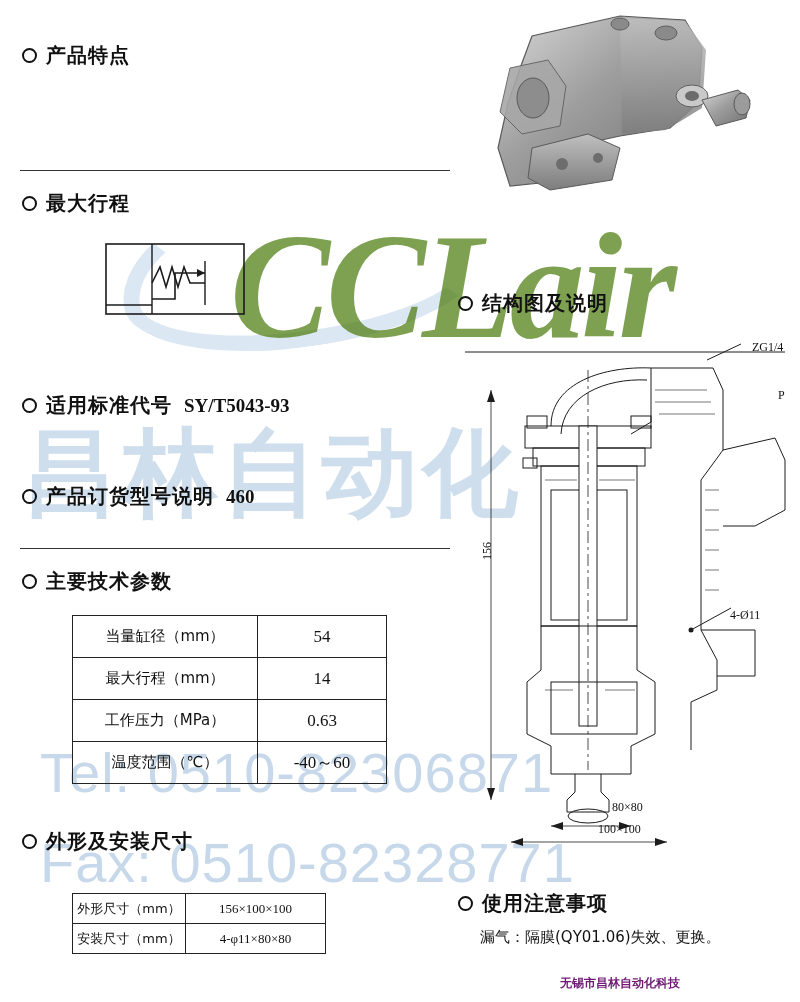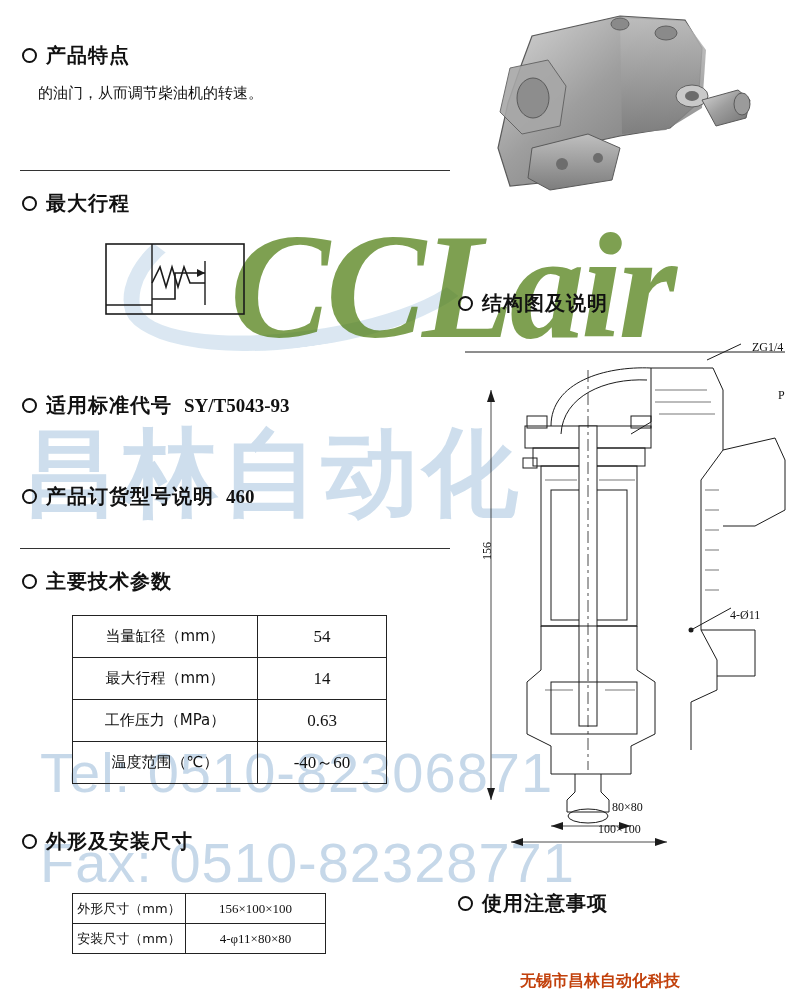--- a/index.html
+++ b/index.html
@@ -181,23 +181,23 @@
     font-size: 15px;
     color: #111;
     white-space: nowrap;
   }
 
   .footer {
     position: absolute;
     right: 24px;
     bottom: 10px;
     font-family: "DejaVu Sans", sans-serif;
-    font-size: 16px;
+    font-size: 12px;
     font-weight: bold;
-    color: #c2410c;
+    color: #701a75;
   }
 
   .photo {
     position: absolute;
     left: 470px;
     top: 8px;
     width: 320px;
     height: 190px;
   }
   .struct {
@@ -257,21 +257,20 @@
         <circle cx="92" cy="156" r="6" fill="#6d6d6d"></circle>
         <circle cx="128" cy="150" r="5" fill="#6d6d6d"></circle>
       </svg>
     </div>
 
     <div class="sec-head" style="left:22px; top:42px;">
       <span class="bullet"></span>
       <span class="sec-title">产品特点</span>
     </div>
     <div class="body-text" style="left:38px; top:80px; width:360px;">
-      <div>的油门，从而调节柴油机的转速。</div>
     </div>
 
     <div class="hr" style="left:20px; top:170px; width:430px;"></div>
 
     <div class="sec-head" style="left:22px; top:190px;">
       <span class="bullet"></span>
       <span class="sec-title">最大行程</span>
     </div>
 
     <div class="symbol-box">
@@ -420,16 +419,17 @@
     <div class="dim-label" style="left:778px; top:388px;">P</div>
     <div class="dim-label" style="left:480px; top:560px; transform:rotate(-90deg); transform-origin:left top;">156</div>
     <div class="dim-label" style="left:730px; top:608px;">4-Ø11</div>
     <div class="dim-label" style="left:612px; top:800px;">80×80</div>
     <div class="dim-label" style="left:598px; top:822px;">100×100</div>
 
     <div class="sec-head" style="left:458px; top:890px;">
       <span class="bullet"></span>
       <span class="sec-title">使用注意事项</span>
     </div>
+    <div class="note-text" style="left:480px; top:928px;">漏气：隔膜(QY01.06)失效、更换。</div>
 
     <div class="footer">无锡市昌林自动化科技</div>
   </div>
 </div>
 
 </body></html>

